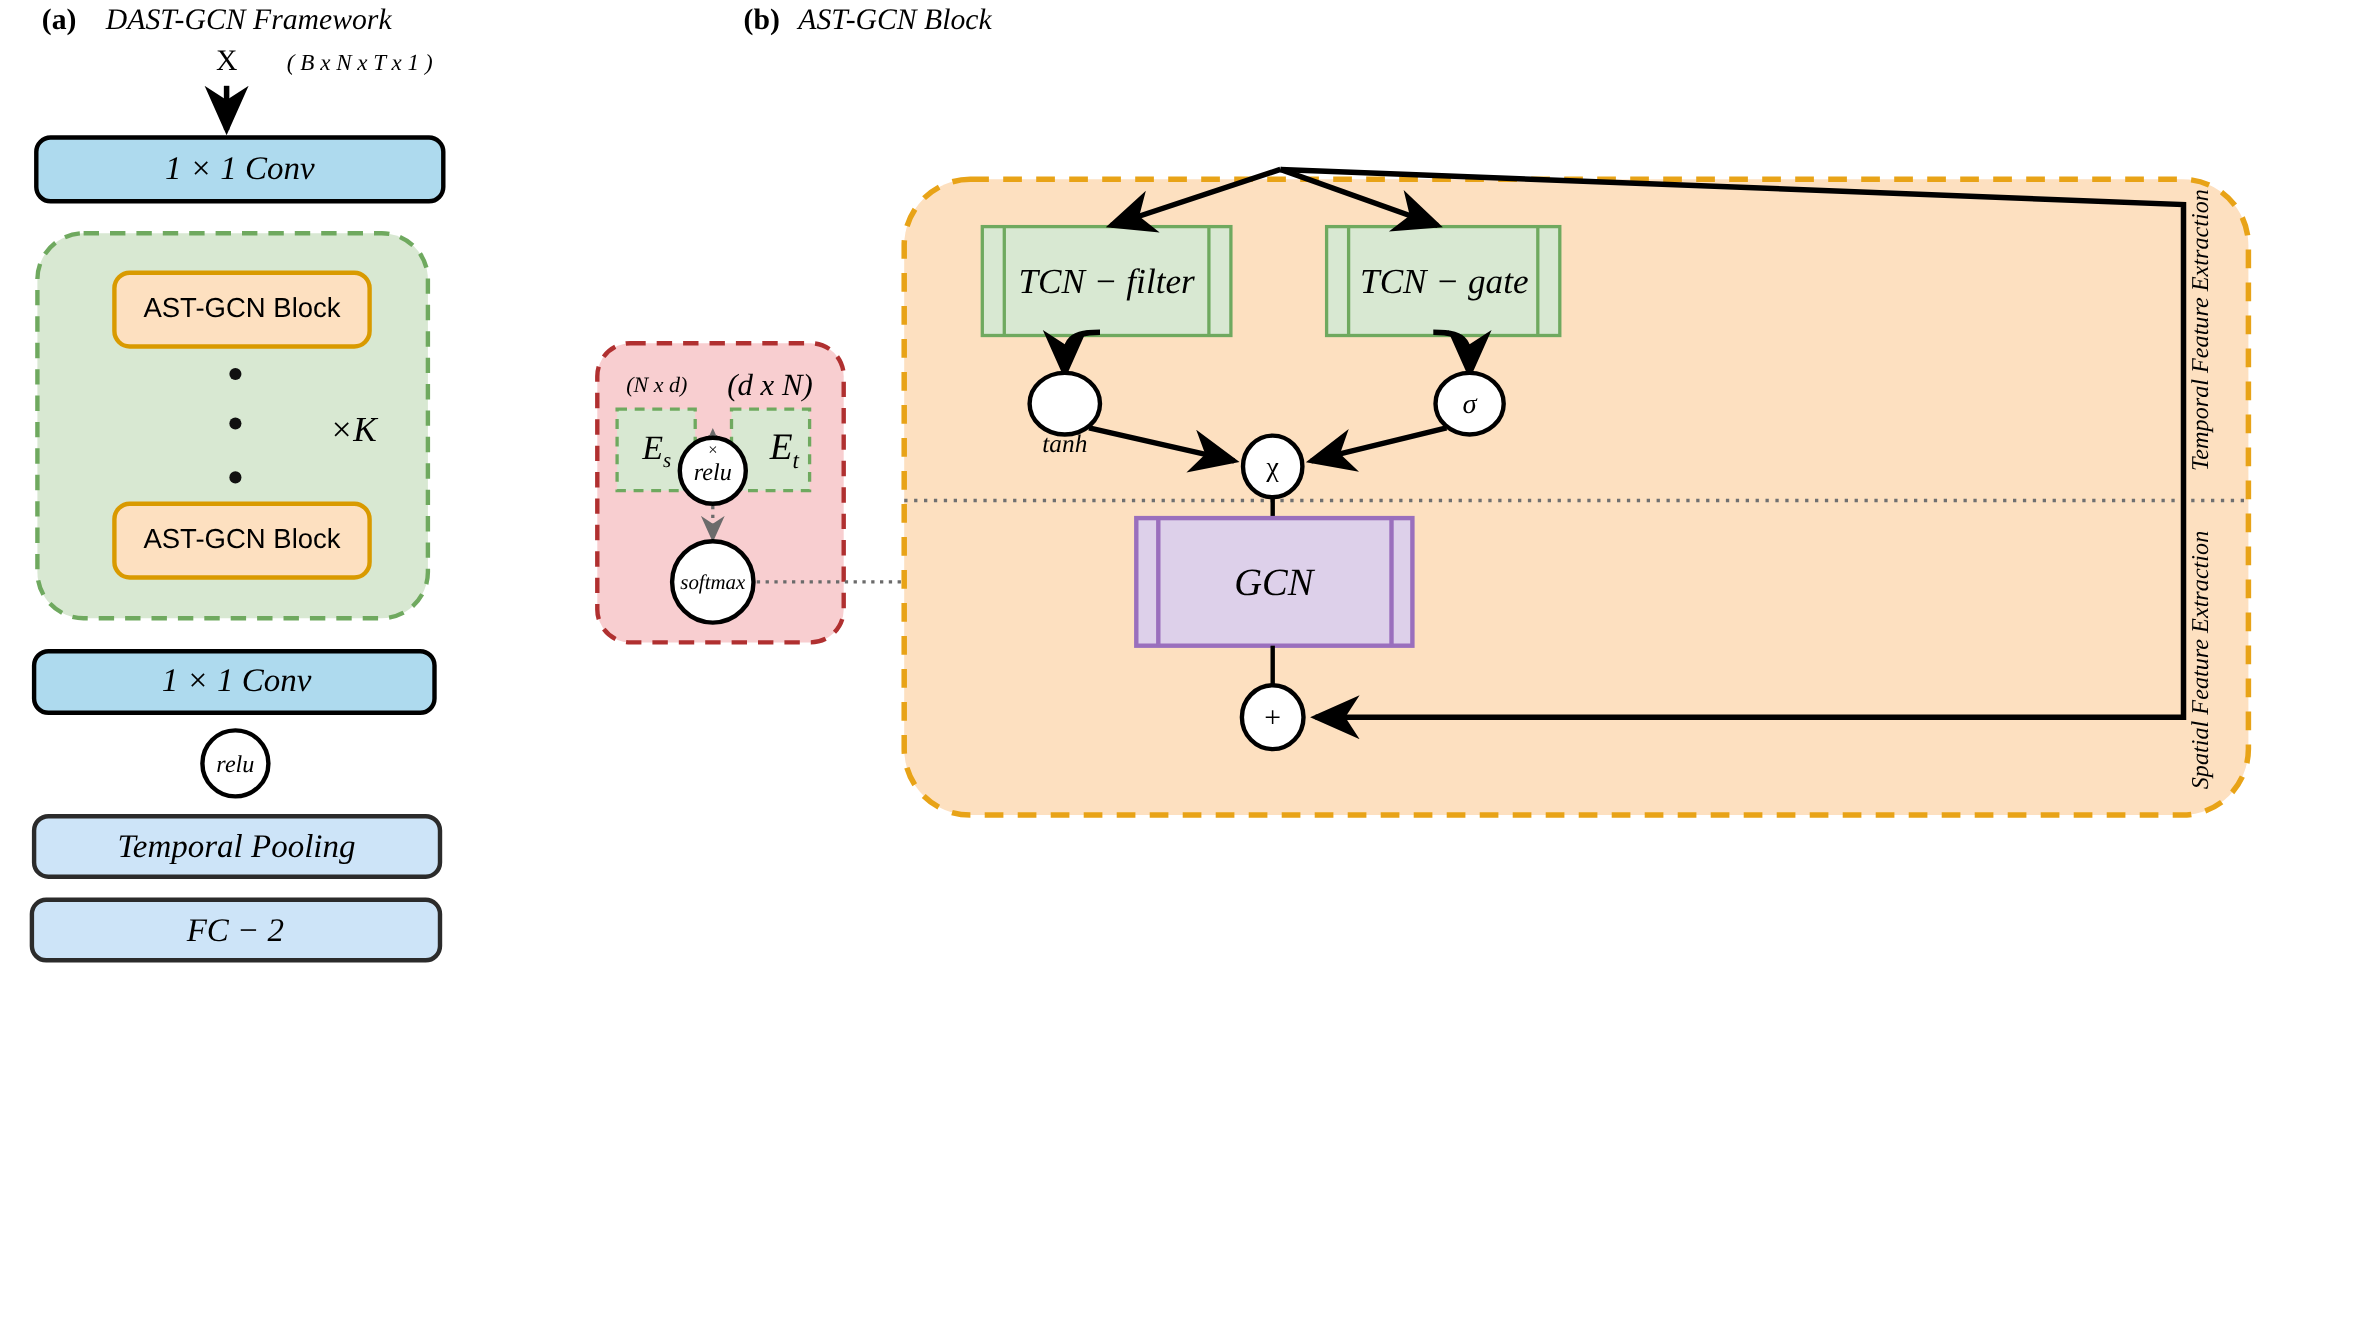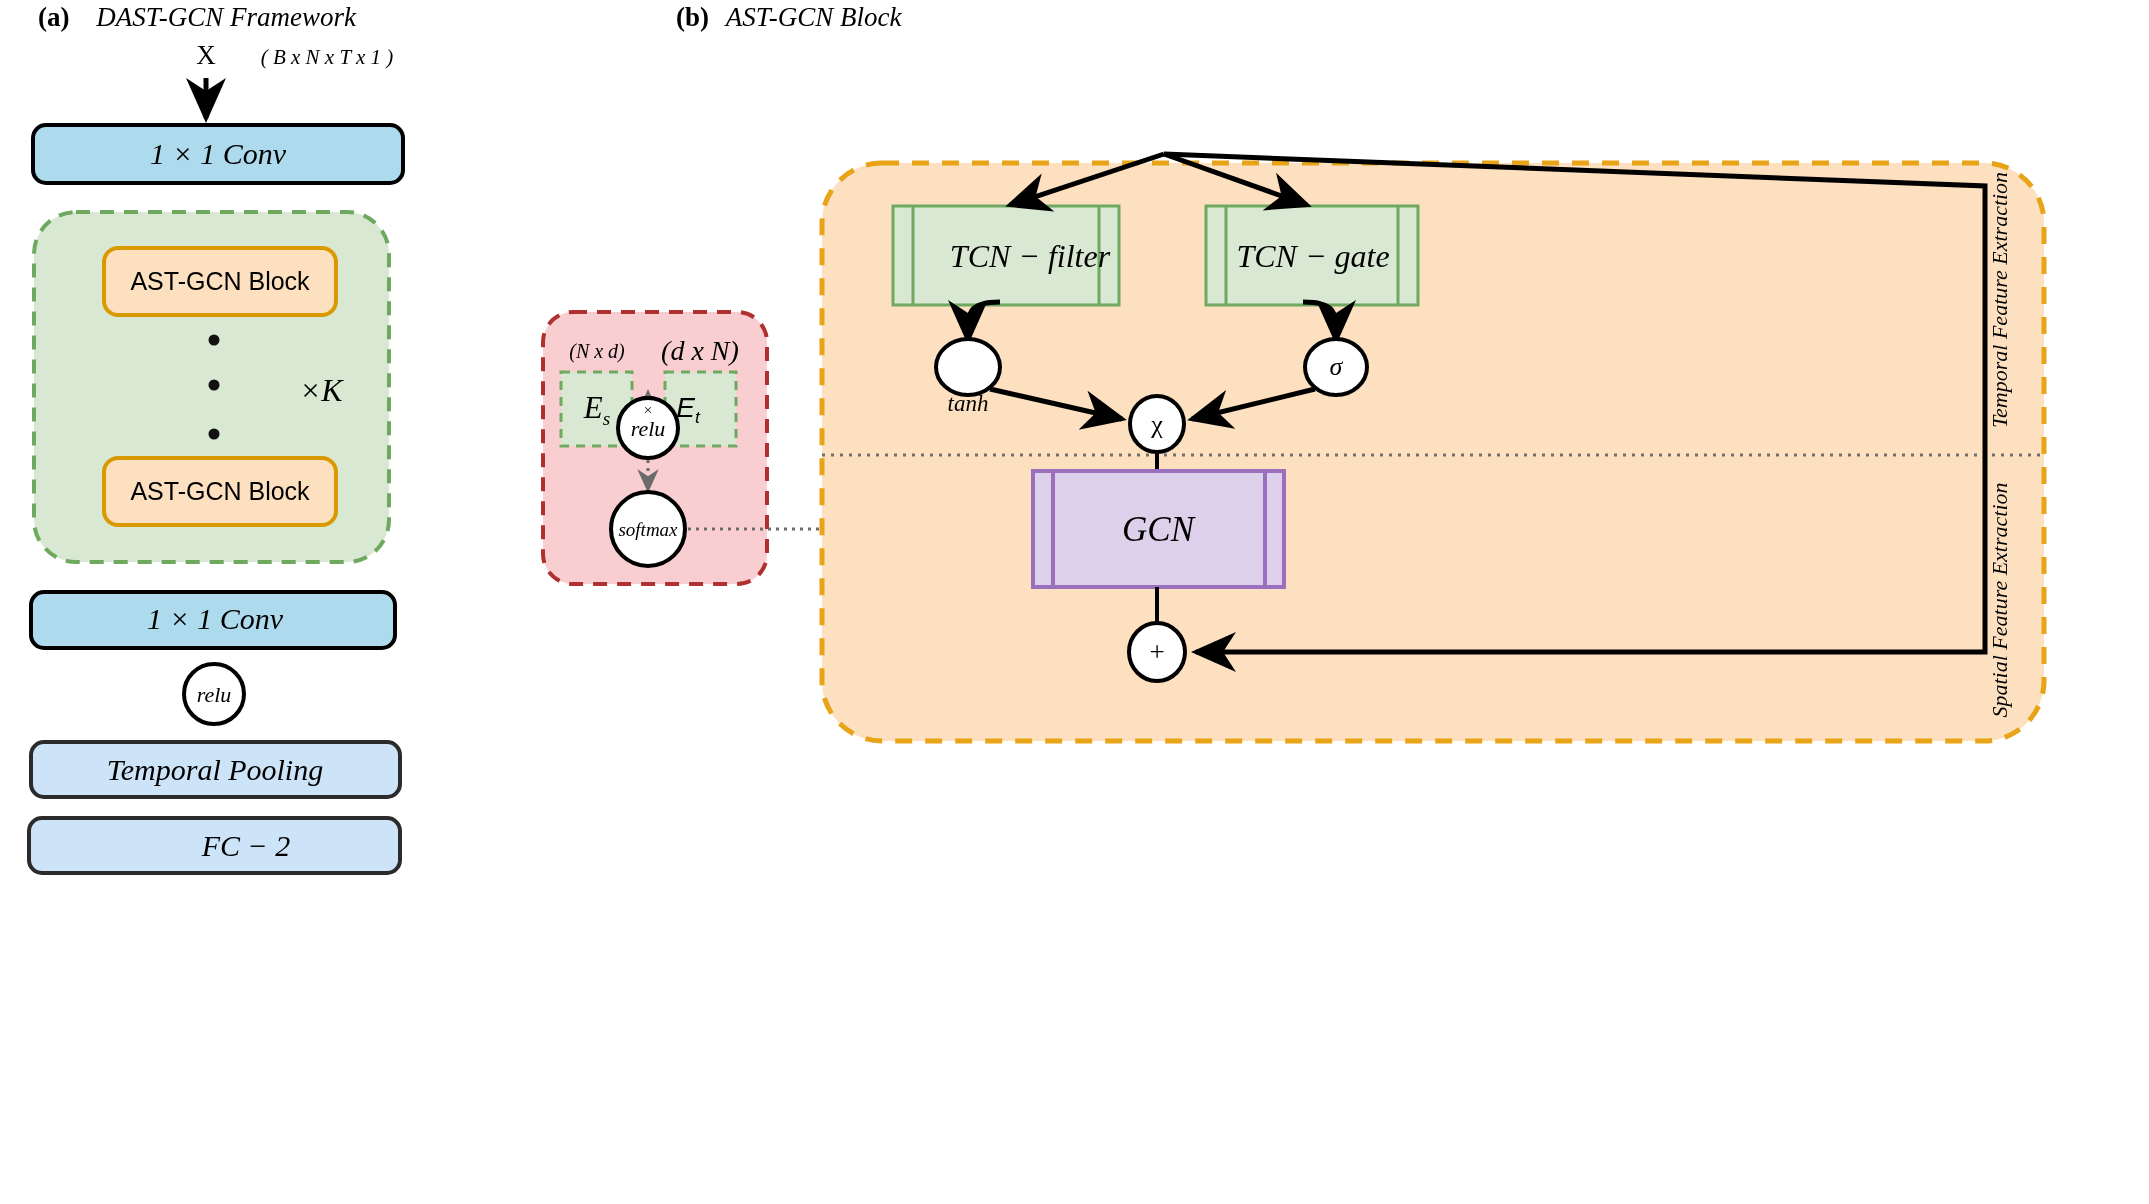--- a/index.html
+++ b/index.html
@@ -130,44 +130,44 @@
 <div class="lbl ctr sans" style="left:220px; top:491px; font-size:25px;">AST-GCN Block</div>
 
 <div class="lbl ctr serif-i" style="left:321px; top:390px; font-size:32px;">×K</div>
 
 <div class="lbl ctr serif-i" style="left:215px; top:619px; font-size:30px;">1 × 1   Conv</div>
 
 <div class="lbl ctr serif-i" style="left:214px; top:695px; font-size:22px;">relu</div>
 
 <div class="lbl ctr serif-i" style="left:215px; top:770px; font-size:30px;">Temporal   Pooling</div>
 
-<div class="lbl ctr serif-i" style="left:214px; top:846px; font-size:30px;margin-left:32px;">FC − 2</div>
+<div class="lbl ctr serif-i" style="left:214px; top:846px; font-size:30px;">FC − 2</div>
 
 <div class="lbl cap" style="left:676px; top:2px;">
   <b>(b)</b>
   <i style="margin-left:10px;">AST-GCN Block</i>
 </div>
 
 <div class="lbl ctr serif-i" style="left:597px; top:351px; font-size:20px;">(N x d)</div>
 <div class="lbl ctr serif-i" style="left:700px; top:351px; font-size:28px;">(d x N)</div>
 
 <div class="lbl ctr" style="left:597px; top:410px; font-size:31px; font-family:'Liberation Serif',serif; font-style:italic;">
   <span>E</span><sub style="font-size:0.62em;">s</sub>
 </div>
-<div class="lbl ctr" style="left:688px; top:410px; font-size:28px; font-family:Liberation Sans, sans-serif; font-style:italic;">
+<div class="lbl ctr" style="left:713px; top:410px; font-size:34px; font-family:Liberation Serif, serif; font-style:italic;">
   <span>E</span><sub style="font-size:0.62em;">t</sub>
 </div>
 
 <div class="lbl ctr" style="left:648px; top:410px; font-size:15px; font-family:'Liberation Serif',serif;">×</div>
 
 <div class="lbl ctr serif-i" style="left:648px; top:429px; font-size:22px;">relu</div>
 
 <div class="lbl ctr serif-i" style="left:648px; top:530px; font-size:19px;">softmax</div>
 
-<div class="lbl ctr serif-i" style="left:1006px; top:256px; font-size:32px;margin-left:24px;">TCN − filter</div>
+<div class="lbl ctr serif-i" style="left:1006px; top:256px; font-size:32px;">TCN − filter</div>
 <div class="lbl ctr serif-i" style="left:1313px; top:256px; font-size:32px;">TCN − gate</div>
 
 <div class="lbl ctr serif-i" style="left:968px; top:368px; font-size:23px;margin-top:36px;">tanh</div>
 <div class="lbl ctr serif-i" style="left:1336px; top:367px; font-size:26px;">σ</div>
 
 <div class="lbl ctr" style="left:1157px; top:425px; font-size:26px; font-family:'Liberation Serif',serif;">χ</div>
 
 <div class="lbl ctr serif-i" style="left:1158px; top:530px; font-size:35px;">GCN</div>
 
 <div class="lbl ctr" style="left:1157px; top:652px; font-size:27px; font-family:'Liberation Serif',serif;">+</div>

